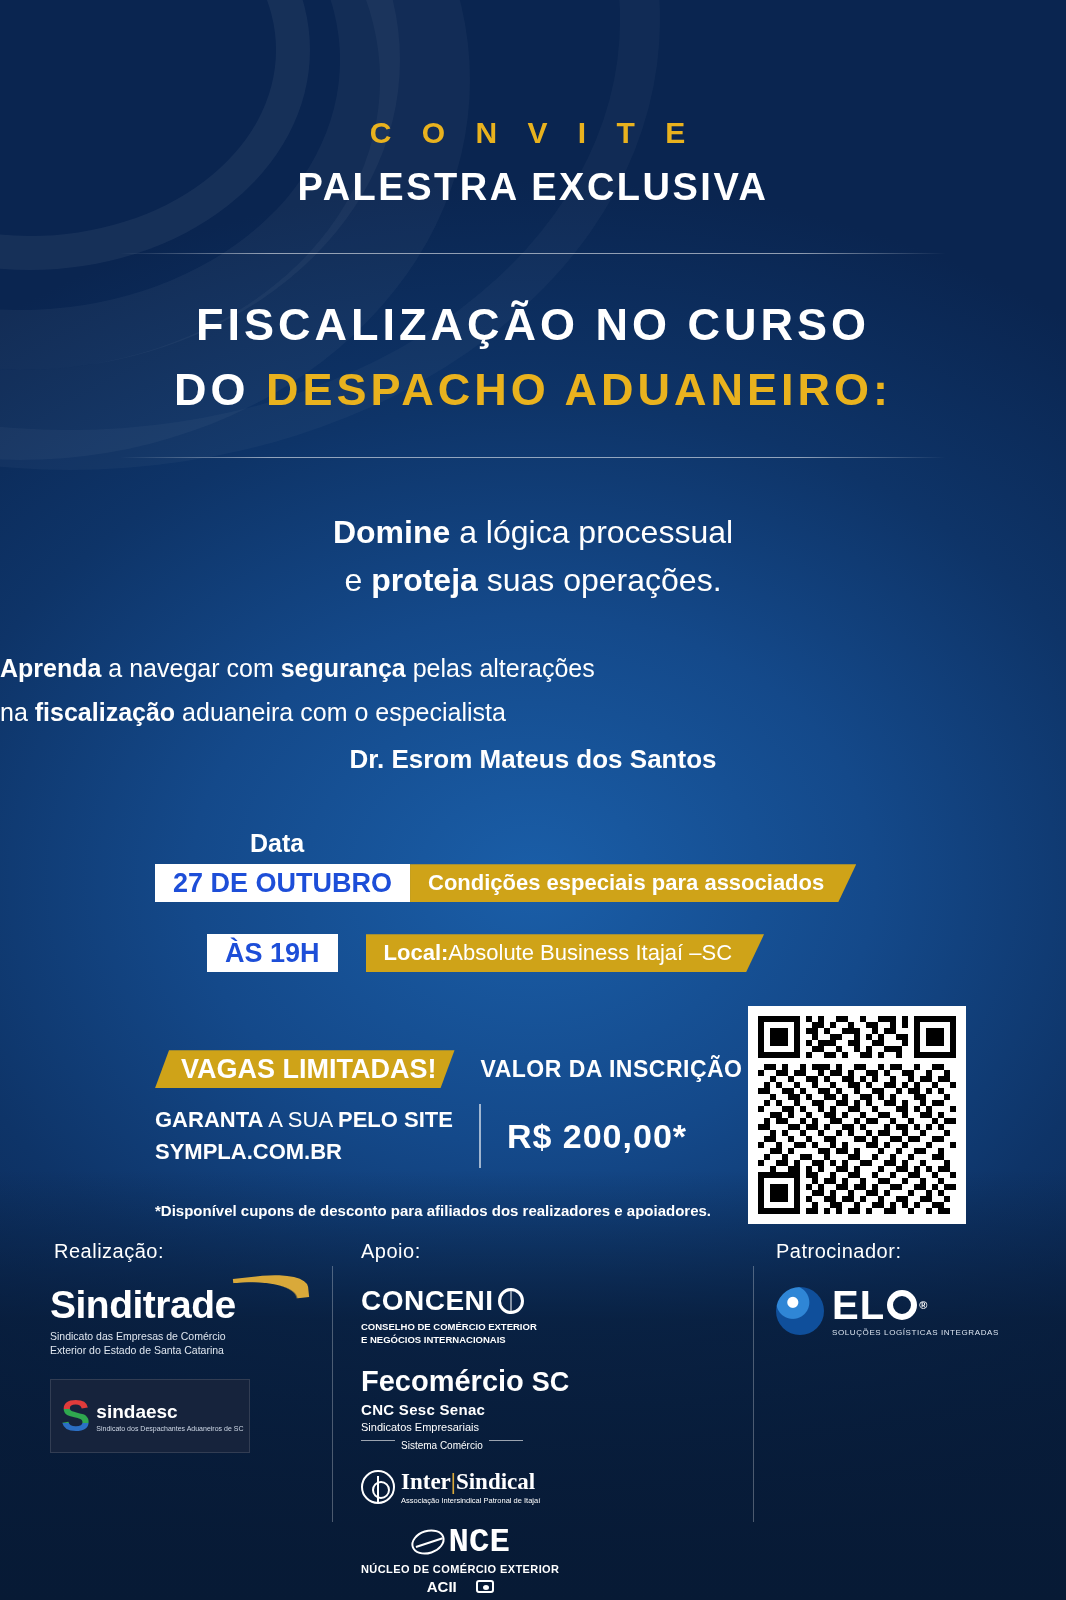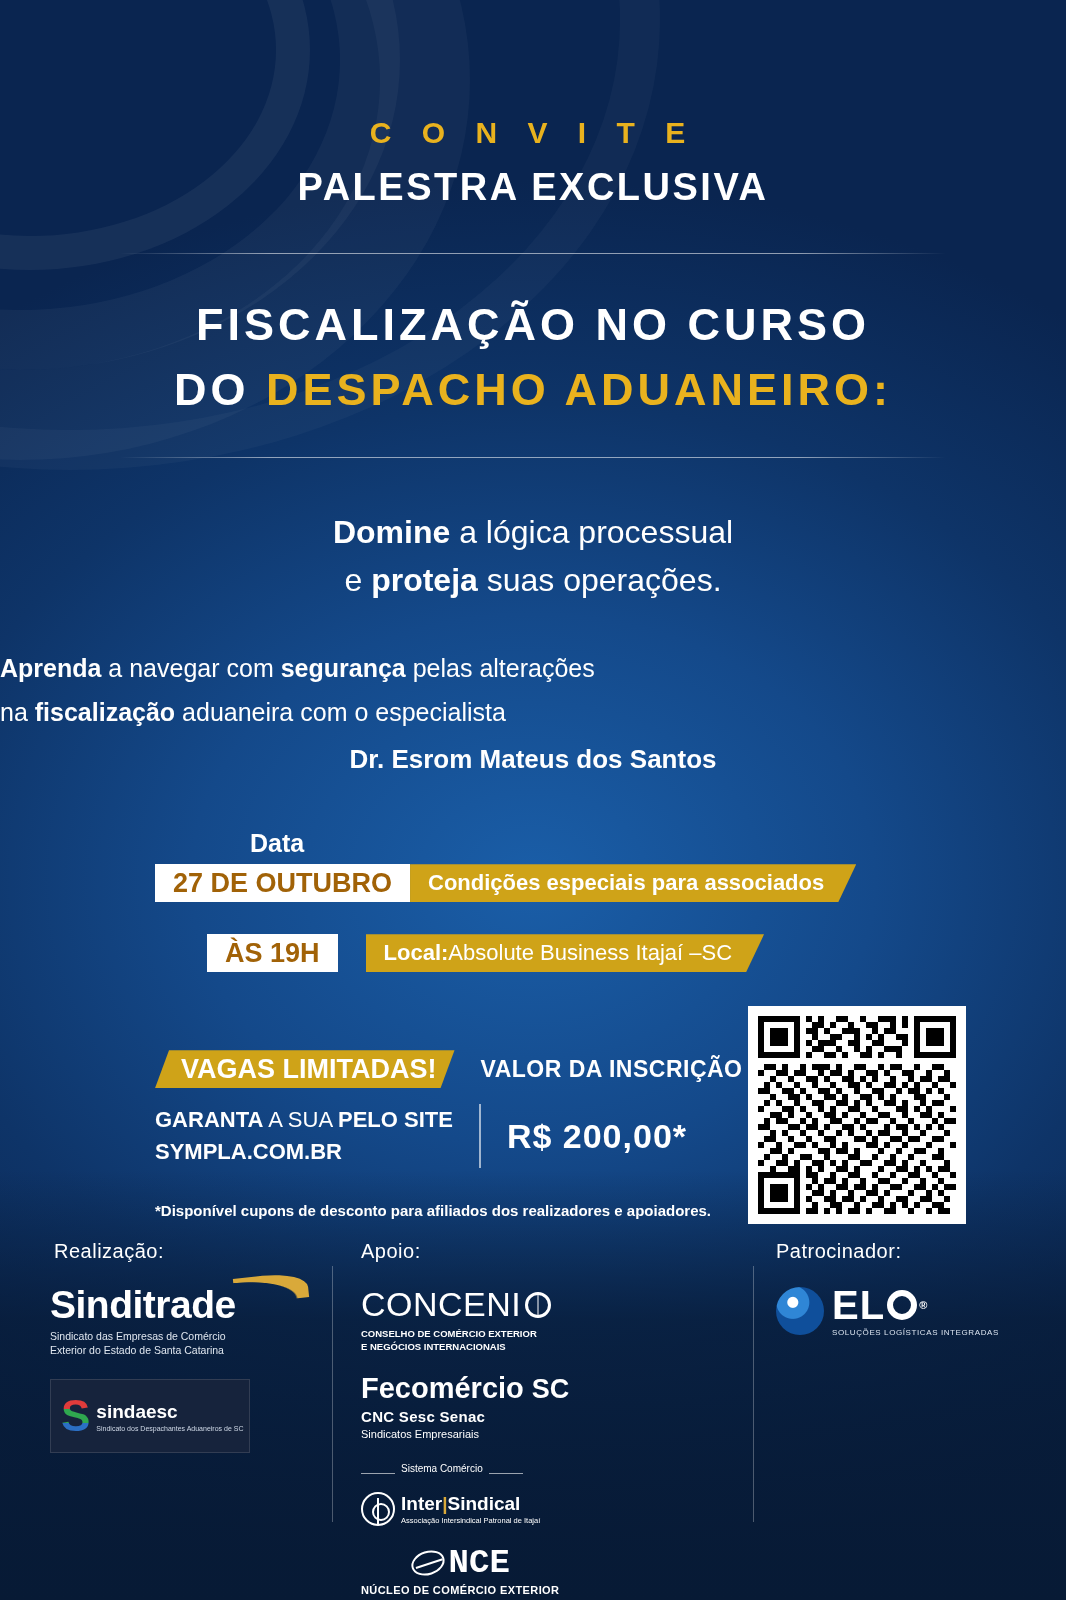--- a/index.html
+++ b/index.html
@@ -111,21 +111,21 @@
   .bar-row { display: flex; align-items: stretch; height: 38px; }
   .bar-row + .bar-row { margin-top: 32px; }
 
   .chip {
     display: flex; align-items: center;
     font-weight: bold;
     white-space: nowrap;
   }
   .chip-white {
     background: #ffffff;
-    color: #a16207;
+    color: #1d4ed8;
     font-size: 27px;
     padding: 12px 18px;
   }
   .chip-gold {
     background: #cfa318;
     color: #ffffff;
     font-size: 22px;
     padding: 0 18px;
     clip-path: polygon(0 0, 100% 0, calc(100% - 18px) 100%, 0 100%);
     padding-right: 32px;
@@ -230,52 +230,52 @@
     background: linear-gradient(180deg,#e03b3b 0%, #e03b3b 33%, #2fa84f 33%, #2fa84f 66%, #2b6fc4 66%);
     -webkit-background-clip: text; background-clip: text; color: transparent;
     margin-right: 6px;
   }
   .sindaesc .stext { color: #ffffff; font-size: 19px; font-weight: bold; }
   .sindaesc .ssub { color: #cfd8e6; font-size: 7px; margin-top: 2px; }
 
   
   .apoio-grid { display: flex; flex-wrap: wrap; gap: 18px 46px; padding-left: 10px; }
   .logo-box { color: #ffffff; }
-  .conceni .big { font-size: 34px; font-weight: normal; letter-spacing: 0.5px; display: flex; align-items: center; }
+  .conceni .big { font-size: 28px; font-weight: bold; letter-spacing: 0.5px; display: flex; align-items: center; }
   .conceni .globe {
     display: inline-block; width: 26px; height: 26px; border-radius: 50%;
     border: 3px solid #ffffff; margin-left: 4px; position: relative;
   }
   .conceni .globe::after {
     content: ""; position: absolute; left: 50%; top: -3px; width: 1px; height: 26px;
     background: #ffffff; transform: translateX(-50%);
   }
   .conceni .small { font-size: 9.5px; font-weight: bold; line-height: 1.35; margin-top: 4px; }
 
   .fecom .big { font-size: 29px; font-weight: bold; }
   .fecom .big .sc { font-size: 27px; font-weight: bold; }
   .fecom .mid { font-size: 15px; font-weight: bold; margin-top: 3px; letter-spacing: 0.3px; }
   .fecom .small { font-size: 11px; margin-top: 3px; }
-  .fecom .sys { font-size: 10px; margin-top: 23px; display: flex; align-items: flex-end; gap: 6px; }
+  .fecom .sys { font-size: 10px; margin-top: 7px; display: flex; align-items: flex-start; gap: 6px; }
   .fecom .sys::before, .fecom .sys::after { content: ""; height: 1px; width: 34px; background: rgba(255,255,255,0.6); }
 
   .inter { display: flex; align-items: center; }
   .inter .ring {
     width: 34px; height: 34px; border-radius: 50%; border: 2px solid #ffffff;
     position: relative; margin-right: 6px;
   }
   .inter .ring::before {
     content: ""; position: absolute; left: 50%; top: 4px; width: 2px; height: 26px;
     background: #ffffff; transform: translateX(-50%);
   }
   .inter .ring::after {
     content: ""; position: absolute; left: 9px; top: 9px; width: 14px; height: 14px;
     border: 2px solid #ffffff; border-radius: 50%;
   }
-  .inter .txt .l1 { font-size: 19px; font-weight: bold; }
+  .inter .txt .l1 { font-size: 23px; font-weight: bold; font-family: Liberation Serif, serif; }
   .inter .txt .l1 .sep { color: #d9a93a; }
   .inter .txt .l2 { font-size: 7.5px; margin-top: 1px; }
 
   .nce { text-align: center; }
   .nce .l1 { font-size: 34px; font-weight: bold; display: flex; align-items: center; justify-content: center; font-family: Liberation Mono, monospace; }
   .nce .mark {
     width: 34px; height: 24px; border-radius: 50%;
     border: 2px solid #ffffff; margin-right: 4px; transform: rotate(-18deg);
     position: relative;
   }

